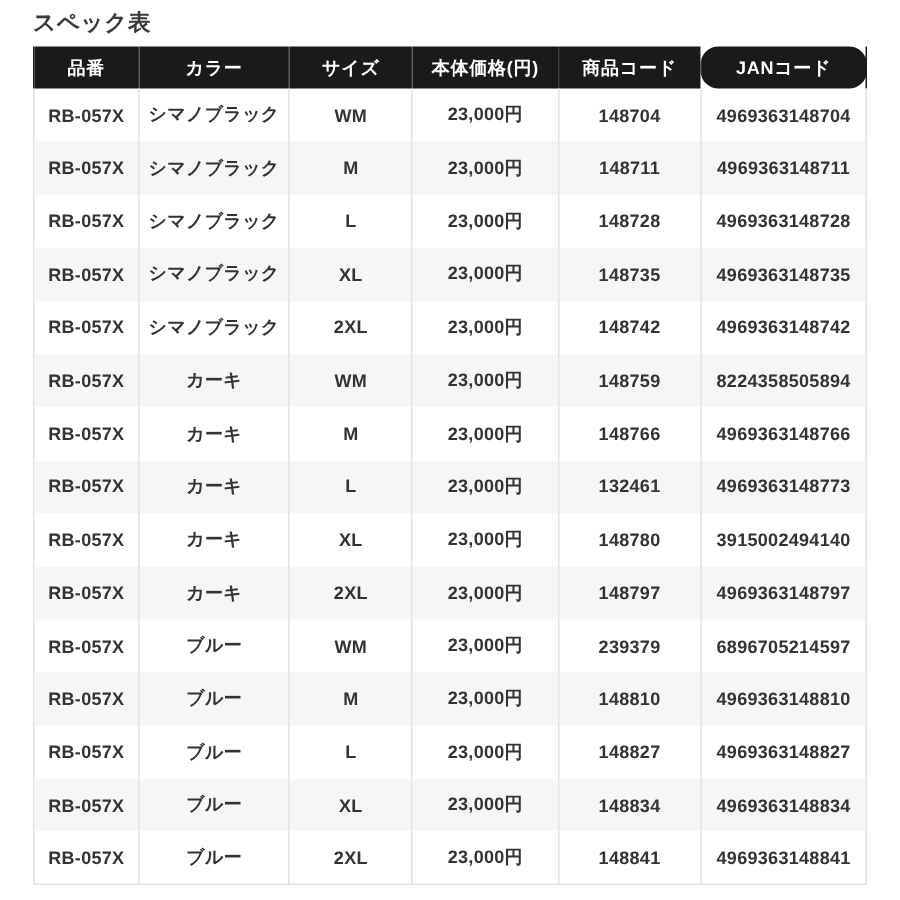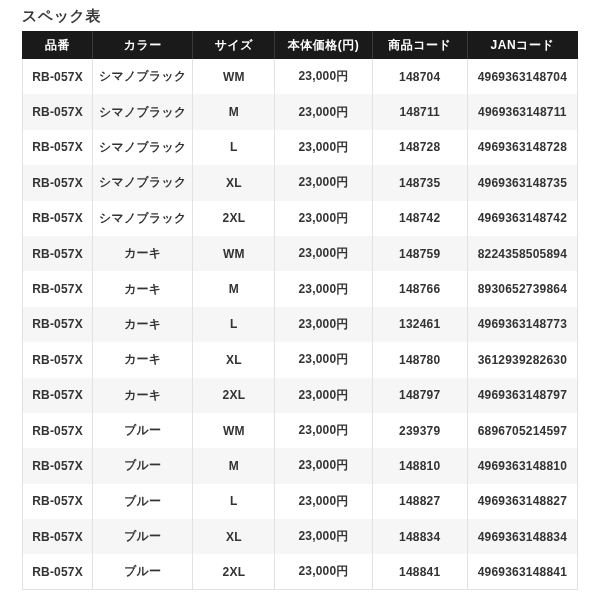--- a/index.html
+++ b/index.html
@@ -49,21 +49,21 @@
     font-weight: bold;
     height: 28px;
     padding: 0 2px;
     text-align: center;
     vertical-align: middle;
     border-right: 1px solid rgba(255,255,255,0.14);
     border-left: 1px solid rgba(255,255,255,0.05);
     letter-spacing: 0.5px;
   }
   table.spec-table thead th:first-child { border-left: 1px solid var(--header-bg); }
-  table.spec-table thead th:last-child { border-right: 1px solid var(--header-bg); }
+  table.spec-table thead th:last-child { border-right: 1px solid var(--header-bg); border-radius: 12px; }
   table.spec-table tbody td {
     font-size: 12px;
     font-weight: bold;
     color: var(--cell-text);
     text-align: center;
     vertical-align: middle;
     height: 35.4px;
     padding: 0 2px;
     border-right: 1px solid var(--border);
     background: var(--row-bg);
@@ -147,37 +147,37 @@
           <td>23,000円</td>
           <td>148759</td>
           <td>8224358505894</td>
         </tr>
         <tr>
           <td>RB-057X</td>
           <td>カーキ</td>
           <td>M</td>
           <td>23,000円</td>
           <td>148766</td>
-          <td>8930652739864</td>
+          <td>4969363148766</td>
         </tr>
         <tr>
           <td>RB-057X</td>
           <td>カーキ</td>
           <td>L</td>
           <td>23,000円</td>
           <td>132461</td>
           <td>4969363148773</td>
         </tr>
         <tr>
           <td>RB-057X</td>
           <td>カーキ</td>
           <td>XL</td>
           <td>23,000円</td>
           <td>148780</td>
-          <td>3612939282630</td>
+          <td>3915002494140</td>
         </tr>
         <tr>
           <td>RB-057X</td>
           <td>カーキ</td>
           <td>2XL</td>
           <td>23,000円</td>
           <td>148797</td>
           <td>4969363148797</td>
         </tr>
         <tr>

